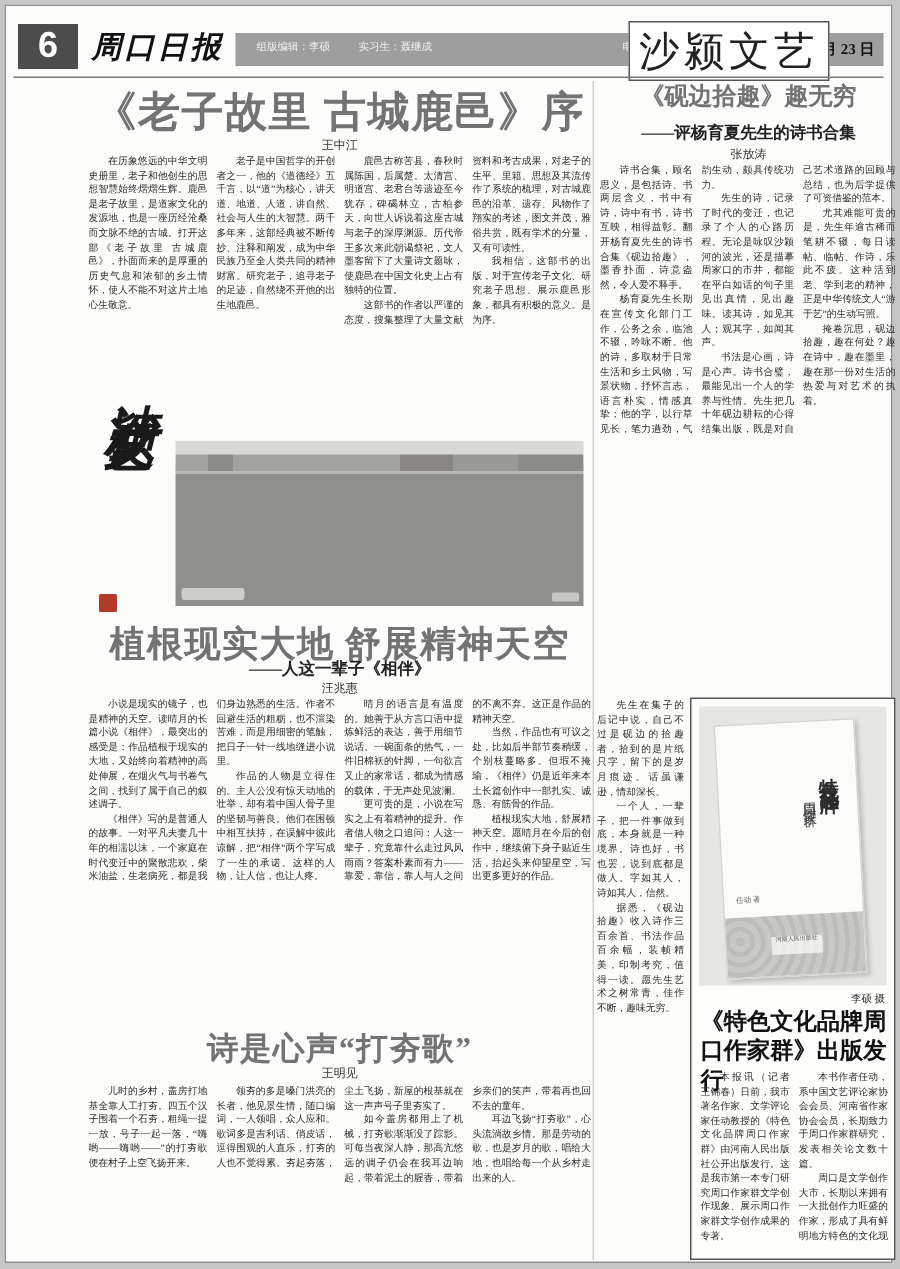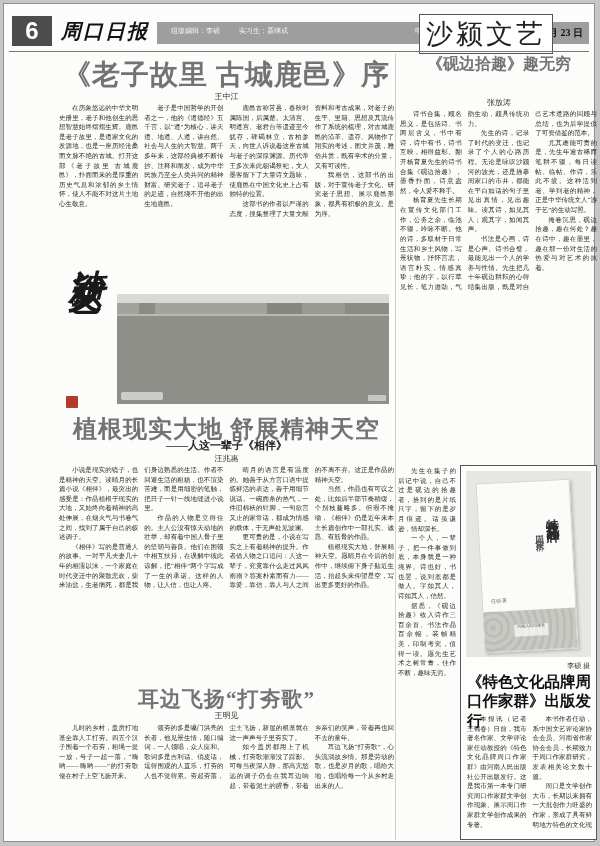--- a/index.html
+++ b/index.html
@@ -137,30 +137,31 @@
     <div class="cols art-xb-body">
         <p>小说是现实的镜子，也是精神的天空。读晴月的长篇小说《相伴》，最突出的感受是：作品植根于现实的大地，又始终向着精神的高处伸展，在烟火气与书卷气之间，找到了属于自己的叙述调子。</p>
         <p>《相伴》写的是普通人的故事。一对平凡夫妻几十年的相濡以沫，一个家庭在时代变迁中的聚散悲欢，柴米油盐，生老病死，都是我们身边熟悉的生活。作者不回避生活的粗粝，也不渲染苦难，而是用细密的笔触，把日子一针一线地缝进小说里。</p>
         <p>作品的人物是立得住的。主人公没有惊天动地的壮举，却有着中国人骨子里的坚韧与善良。他们在困顿中相互扶持，在误解中彼此谅解，把“相伴”两个字写成了一生的承诺。这样的人物，让人信，也让人疼。</p>
         <p>晴月的语言是有温度的。她善于从方言口语中提炼鲜活的表达，善于用细节说话。一碗面条的热气，一件旧棉袄的针脚，一句欲言又止的家常话，都成为情感的载体，于无声处见波澜。</p>
         <p>更可贵的是，小说在写实之上有着精神的提升。作者借人物之口追问：人这一辈子，究竟靠什么走过风风雨雨？答案朴素而有力——靠爱，靠信，靠人与人之间的不离不弃。这正是作品的精神天空。</p>
         <p>当然，作品也有可议之处，比如后半部节奏稍缓，个别枝蔓略多。但瑕不掩瑜，《相伴》仍是近年来本土长篇创作中一部扎实、诚恳、有筋骨的作品。</p>
         <p>植根现实大地，舒展精神天空。愿晴月在今后的创作中，继续俯下身子贴近生活，抬起头来仰望星空，写出更多更好的作品。</p>
       </div>
 
-    <div class="headline art-dh-title">耳边飞扬“打夯歌”</div>
+    <div class="headline art-dh-title">诗是心声“打夯歌”</div>
     <div class="byline art-dh-author">王明见</div>
     <div class="cols art-dh-body">
         <p>儿时的乡村，盖房打地基全靠人工打夯。四五个汉子围着一个石夯，粗绳一提一放，号子一起一落，“嗨哟——嗨哟——”的打夯歌便在村子上空飞扬开来。</p>
         <p>领夯的多是嗓门洪亮的长者，他见景生情，随口编词，一人领唱，众人应和。歌词多是吉利话、俏皮话，逗得围观的人直乐，打夯的人也不觉得累。夯起夯落，尘土飞扬，新屋的根基就在这一声声号子里夯实了。</p>
         <p>如今盖房都用上了机械，打夯歌渐渐没了踪影。可每当夜深人静，那高亢悠远的调子仍会在我耳边响起，带着泥土的腥香，带着乡亲们的笑声，带着再也回不去的童年。</p>
         <p>耳边飞扬“打夯歌”，心头流淌故乡情。那是劳动的歌，也是岁月的歌，唱给大地，也唱给每一个从乡村走出来的人。</p>
       </div>
 
     <div class="headline art-yb-title">《砚边拾趣》趣无穷</div>
+    <div class="subhead art-yb-sub">——评杨育夏先生的诗书合集</div>
     <div class="byline art-yb-author">张放涛</div>
     <div class="cols art-yb-body">
         <p>诗书合集，顾名思义，是包括诗、书两层含义，书中有诗，诗中有书，诗书互映，相得益彰。翻开杨育夏先生的诗书合集《砚边拾趣》，墨香扑面，诗意盎然，令人爱不释手。</p>
         <p>杨育夏先生长期在宣传文化部门工作，公务之余，临池不辍，吟咏不断。他的诗，多取材于日常生活和乡土风物，写景状物，抒怀言志，语言朴实，情感真挚；他的字，以行草见长，笔力遒劲，气韵生动，颇具传统功力。</p>
         <p>先生的诗，记录了时代的变迁，也记录了个人的心路历程。无论是咏叹沙颍河的波光，还是描摹周家口的市井，都能在平白如话的句子里见出真情，见出趣味。读其诗，如见其人；观其字，如闻其声。</p>
         <p>书法是心画，诗是心声。诗书合璧，最能见出一个人的学养与性情。先生把几十年砚边耕耘的心得结集出版，既是对自己艺术道路的回顾与总结，也为后学提供了可资借鉴的范本。</p>
         <p>尤其难能可贵的是，先生年逾古稀而笔耕不辍，每日读帖、临帖、作诗，乐此不疲。这种活到老、学到老的精神，正是中华传统文人“游于艺”的生动写照。</p>
         <p>掩卷沉思，砚边拾趣，趣在何处？趣在诗中，趣在墨里，趣在那一份对生活的热爱与对艺术的执着。</p>
       </div>
     <div class="cols art-yb-cont">

